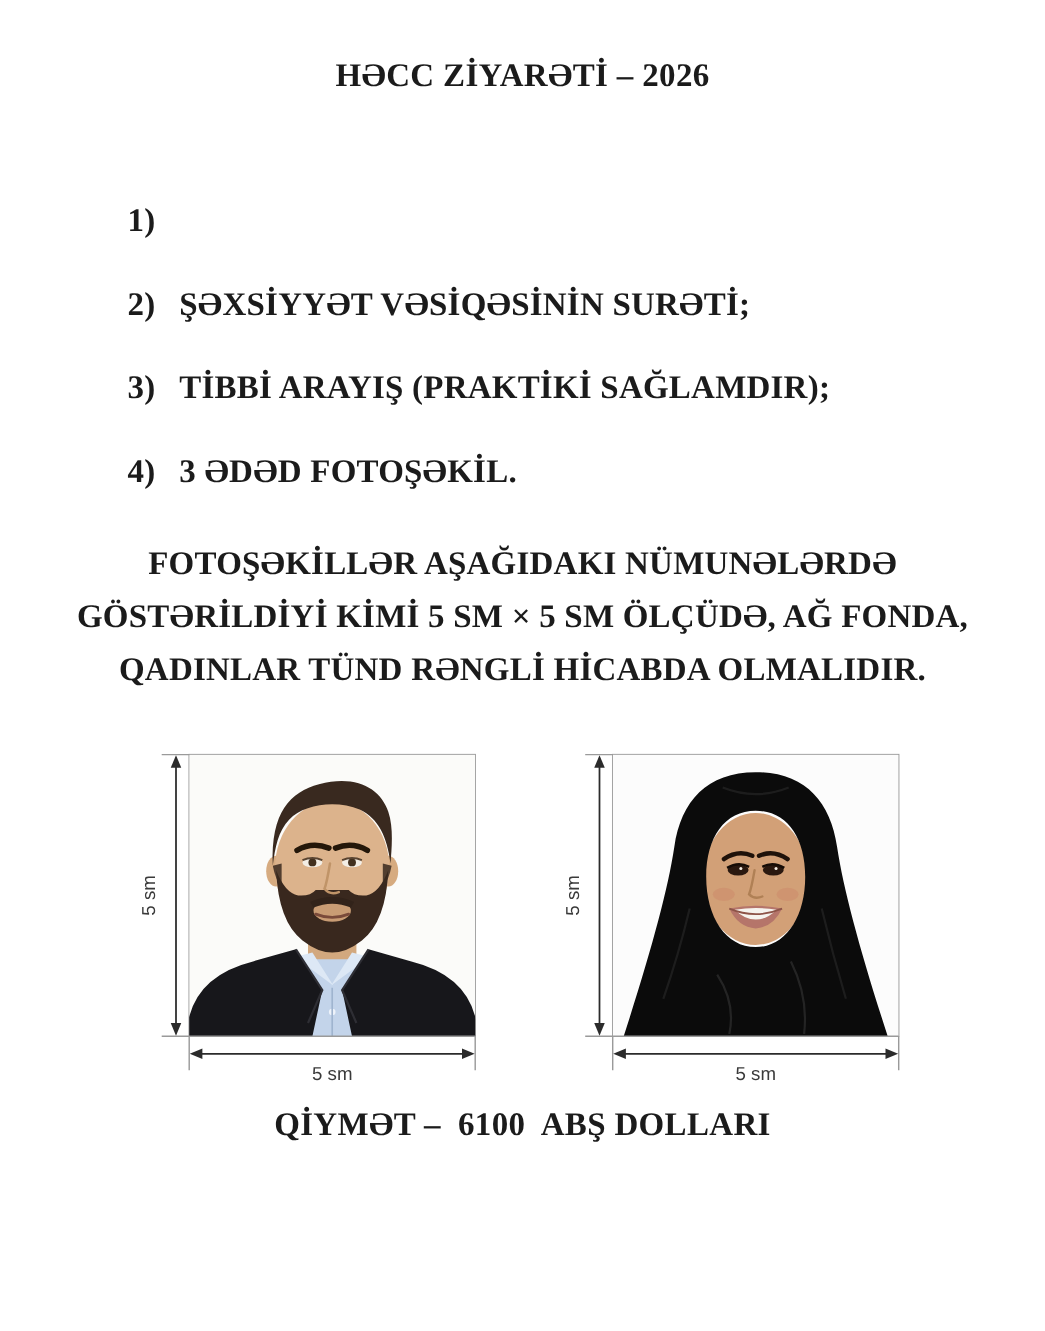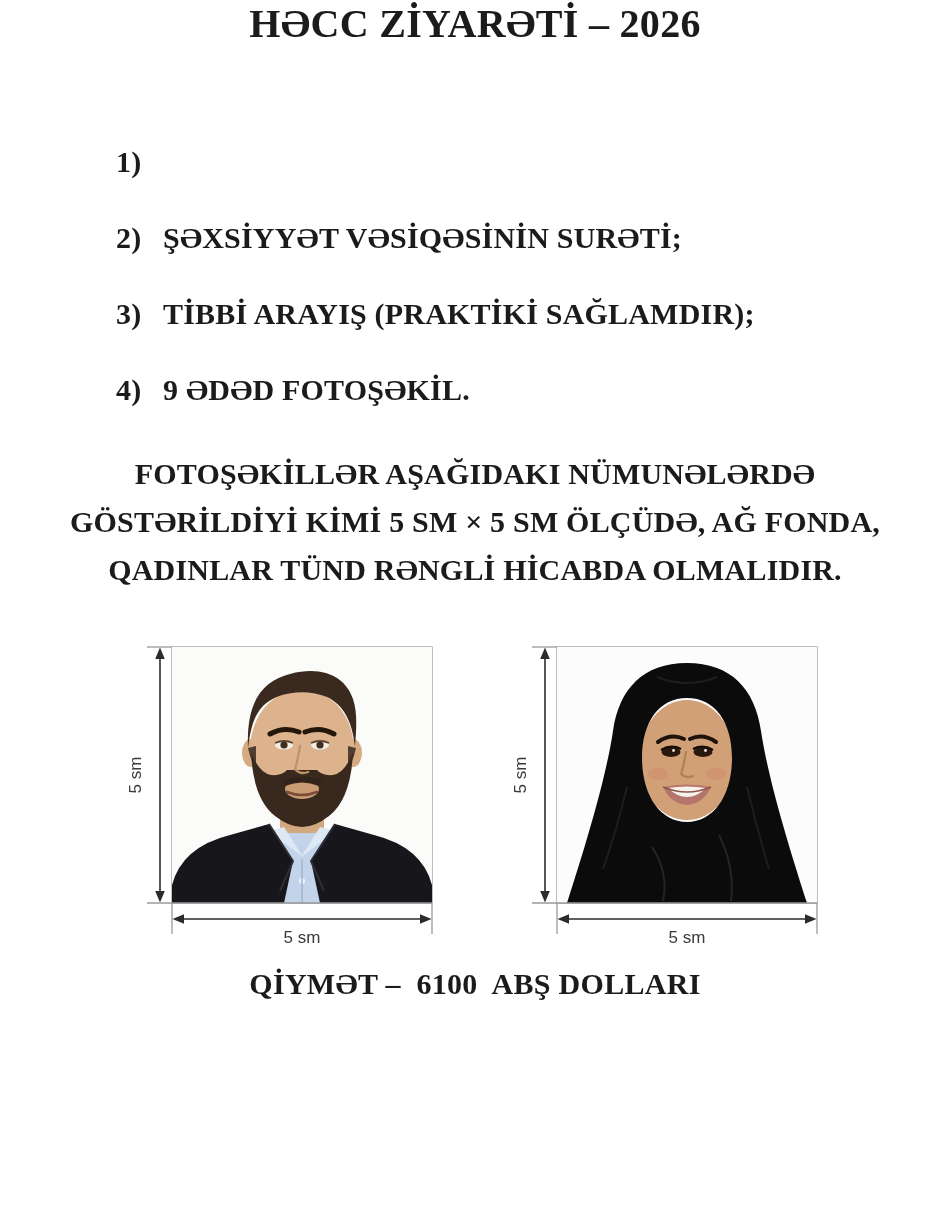--- a/index.html
+++ b/index.html
@@ -9,22 +9,23 @@
     width: 950px;
     height: 1210px;
     margin: 0 auto;
     background: #ffffff;
     font-family: "Liberation Serif", "DejaVu Serif", serif;
     font-weight: bold;
     color: #1b1b1b;
     overflow: hidden;
   }
   .title-line1 {
-    text-align: center;
-    font-size: 40px;
+    padding-top: 52px;
+    text-align: center;
+    font-size: 30px;
     letter-spacing: 0.3px;
   }
   .title-line2 {
     margin-top: 23px;
     text-align: center;
     font-size: 30px;
     letter-spacing: 0.3px;
   }
   .req-list {
     margin-top: 99px;
@@ -80,21 +81,21 @@
     <div class="req-item">
       <span class="req-num">2)</span>
       <span class="req-text">ŞƏXSİYYƏT VƏSİQƏSİNİN SURƏTİ;</span>
     </div>
     <div class="req-item">
       <span class="req-num">3)</span>
       <span class="req-text">TİBBİ ARAYIŞ (PRAKTİKİ SAĞLAMDIR);</span>
     </div>
     <div class="req-item">
       <span class="req-num">4)</span>
-      <span class="req-text">9 ƏDƏD FOTOŞƏKİL.</span>
+      <span class="req-text">3 ƏDƏD FOTOŞƏKİL.</span>
     </div>
   </div>
 
   <div class="note">
     <div>FOTOŞƏKİLLƏR AŞAĞIDAKI NÜMUNƏLƏRDƏ</div>
     <div>GÖSTƏRİLDİYİ KİMİ 5 SM × 5 SM ÖLÇÜDƏ, AĞ FONDA,</div>
     <div>QADINLAR TÜND RƏNGLİ HİCABDA OLMALIDIR.</div>
   </div>
 
   <div class="figures-row">

